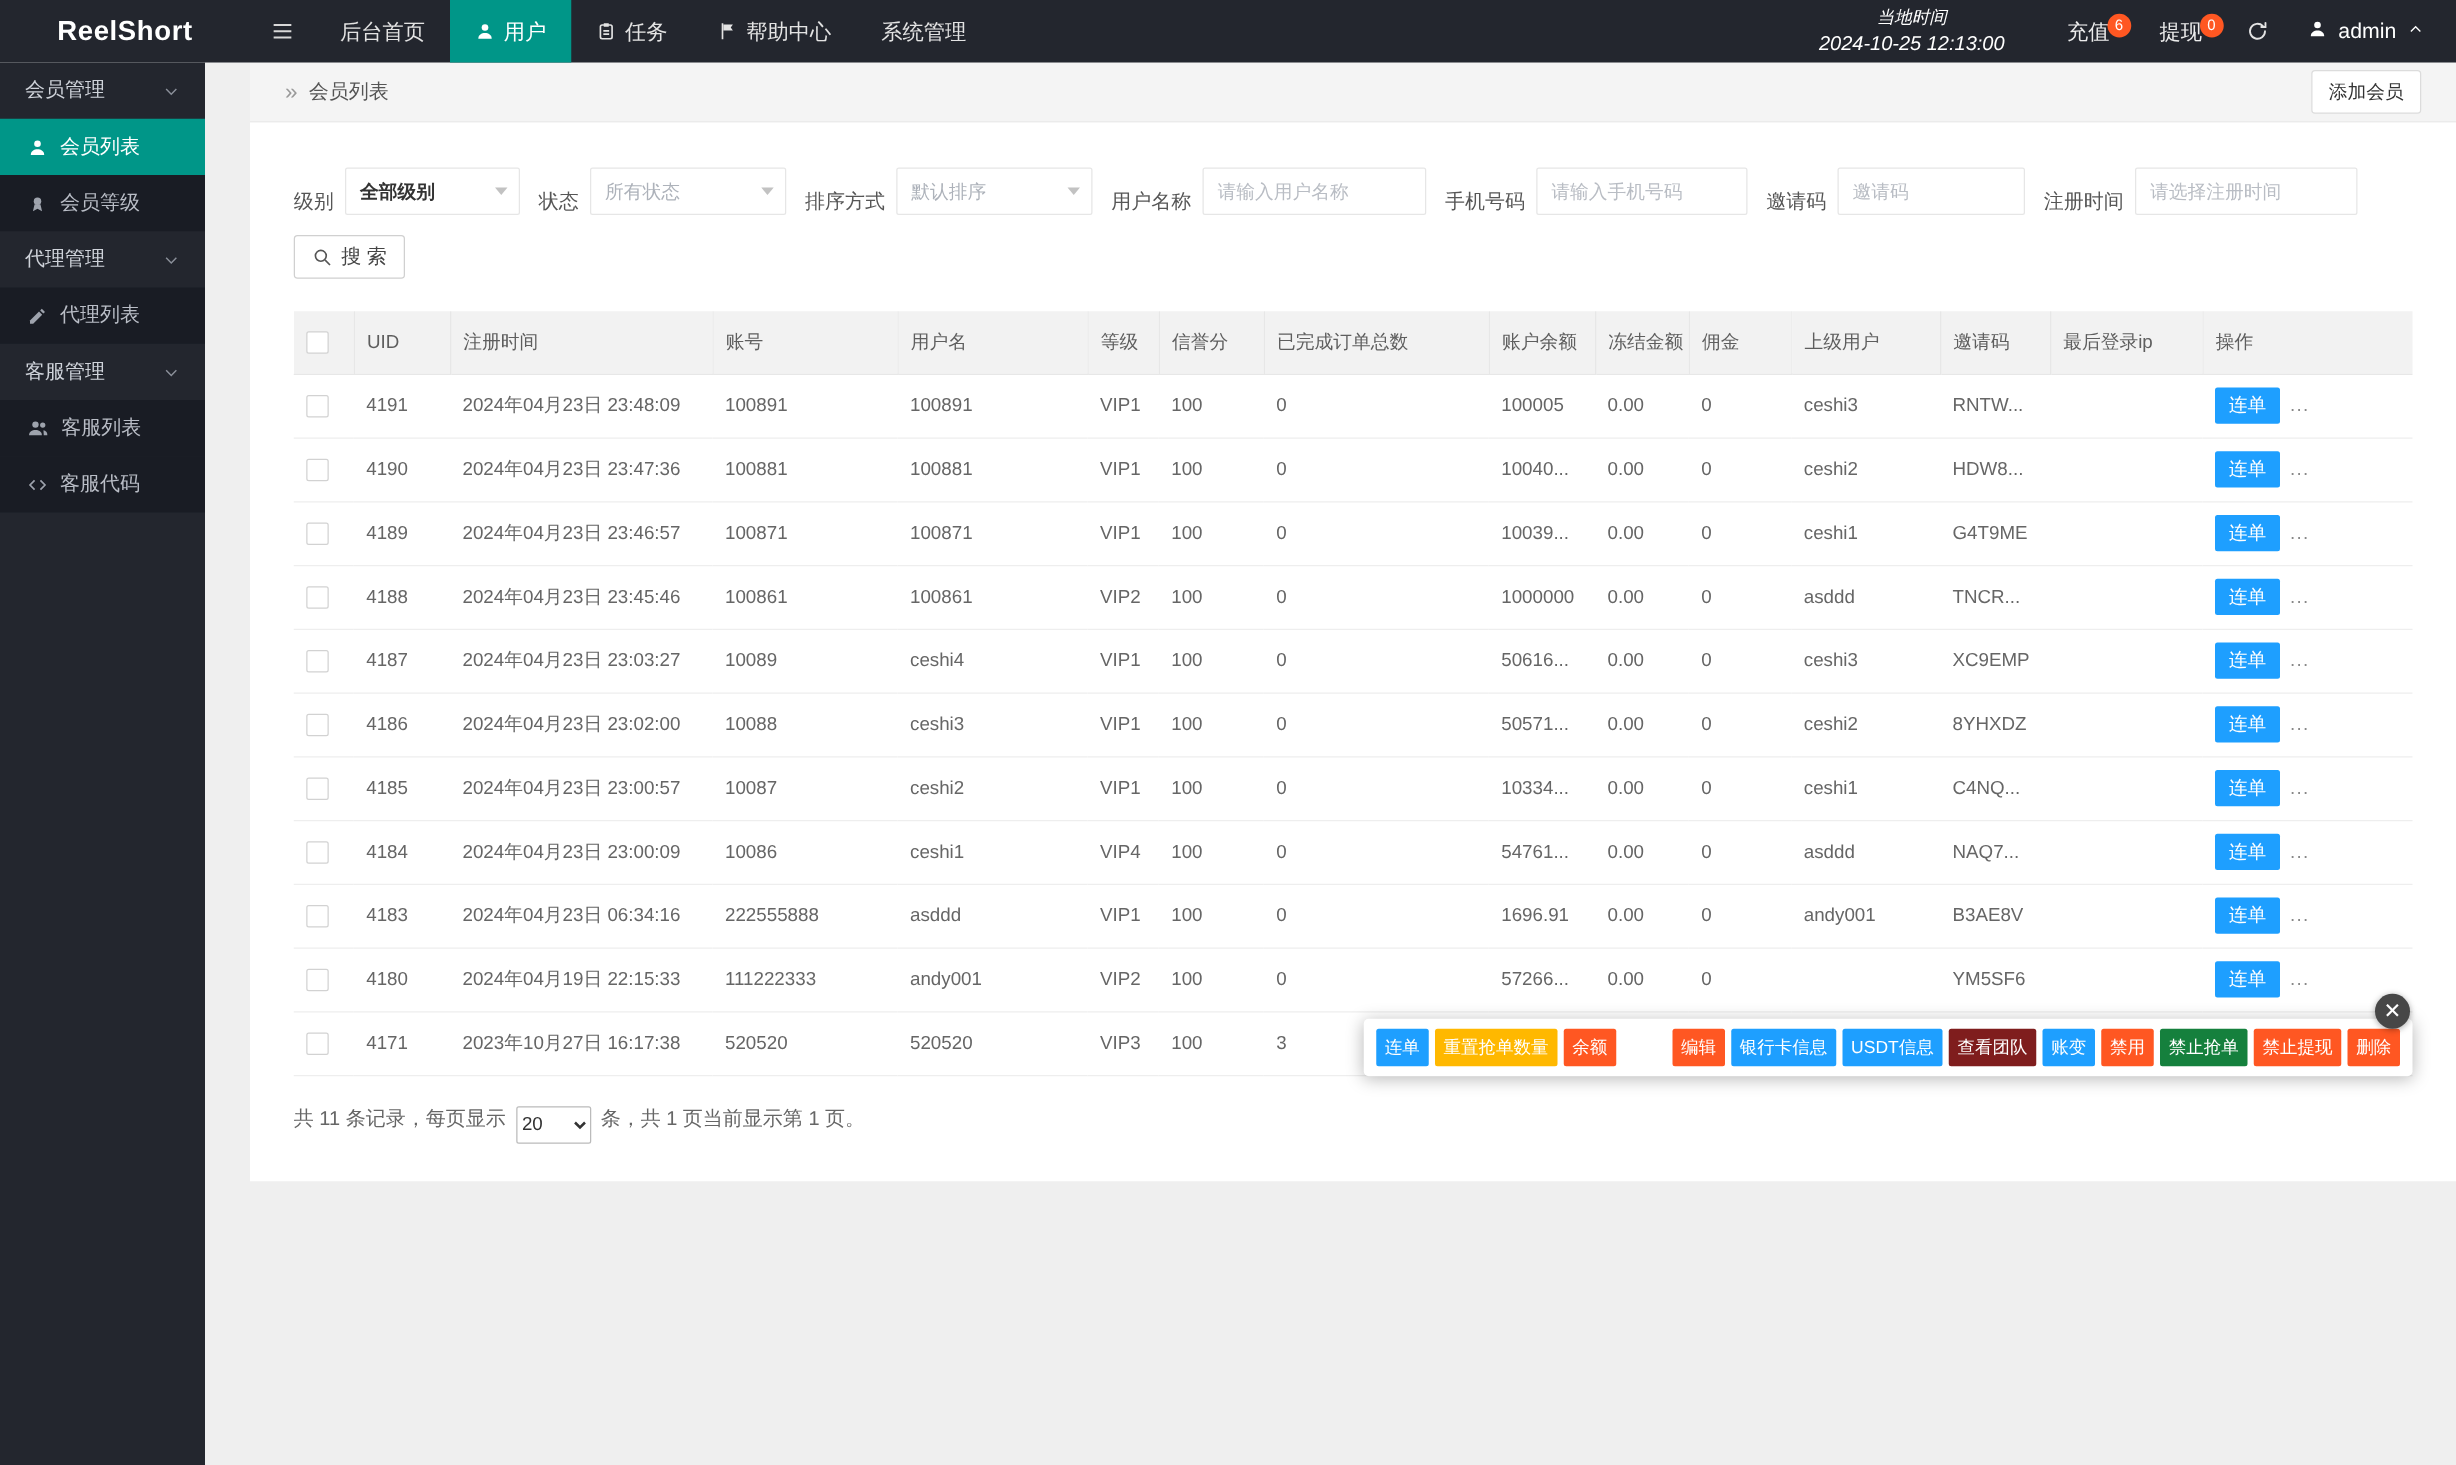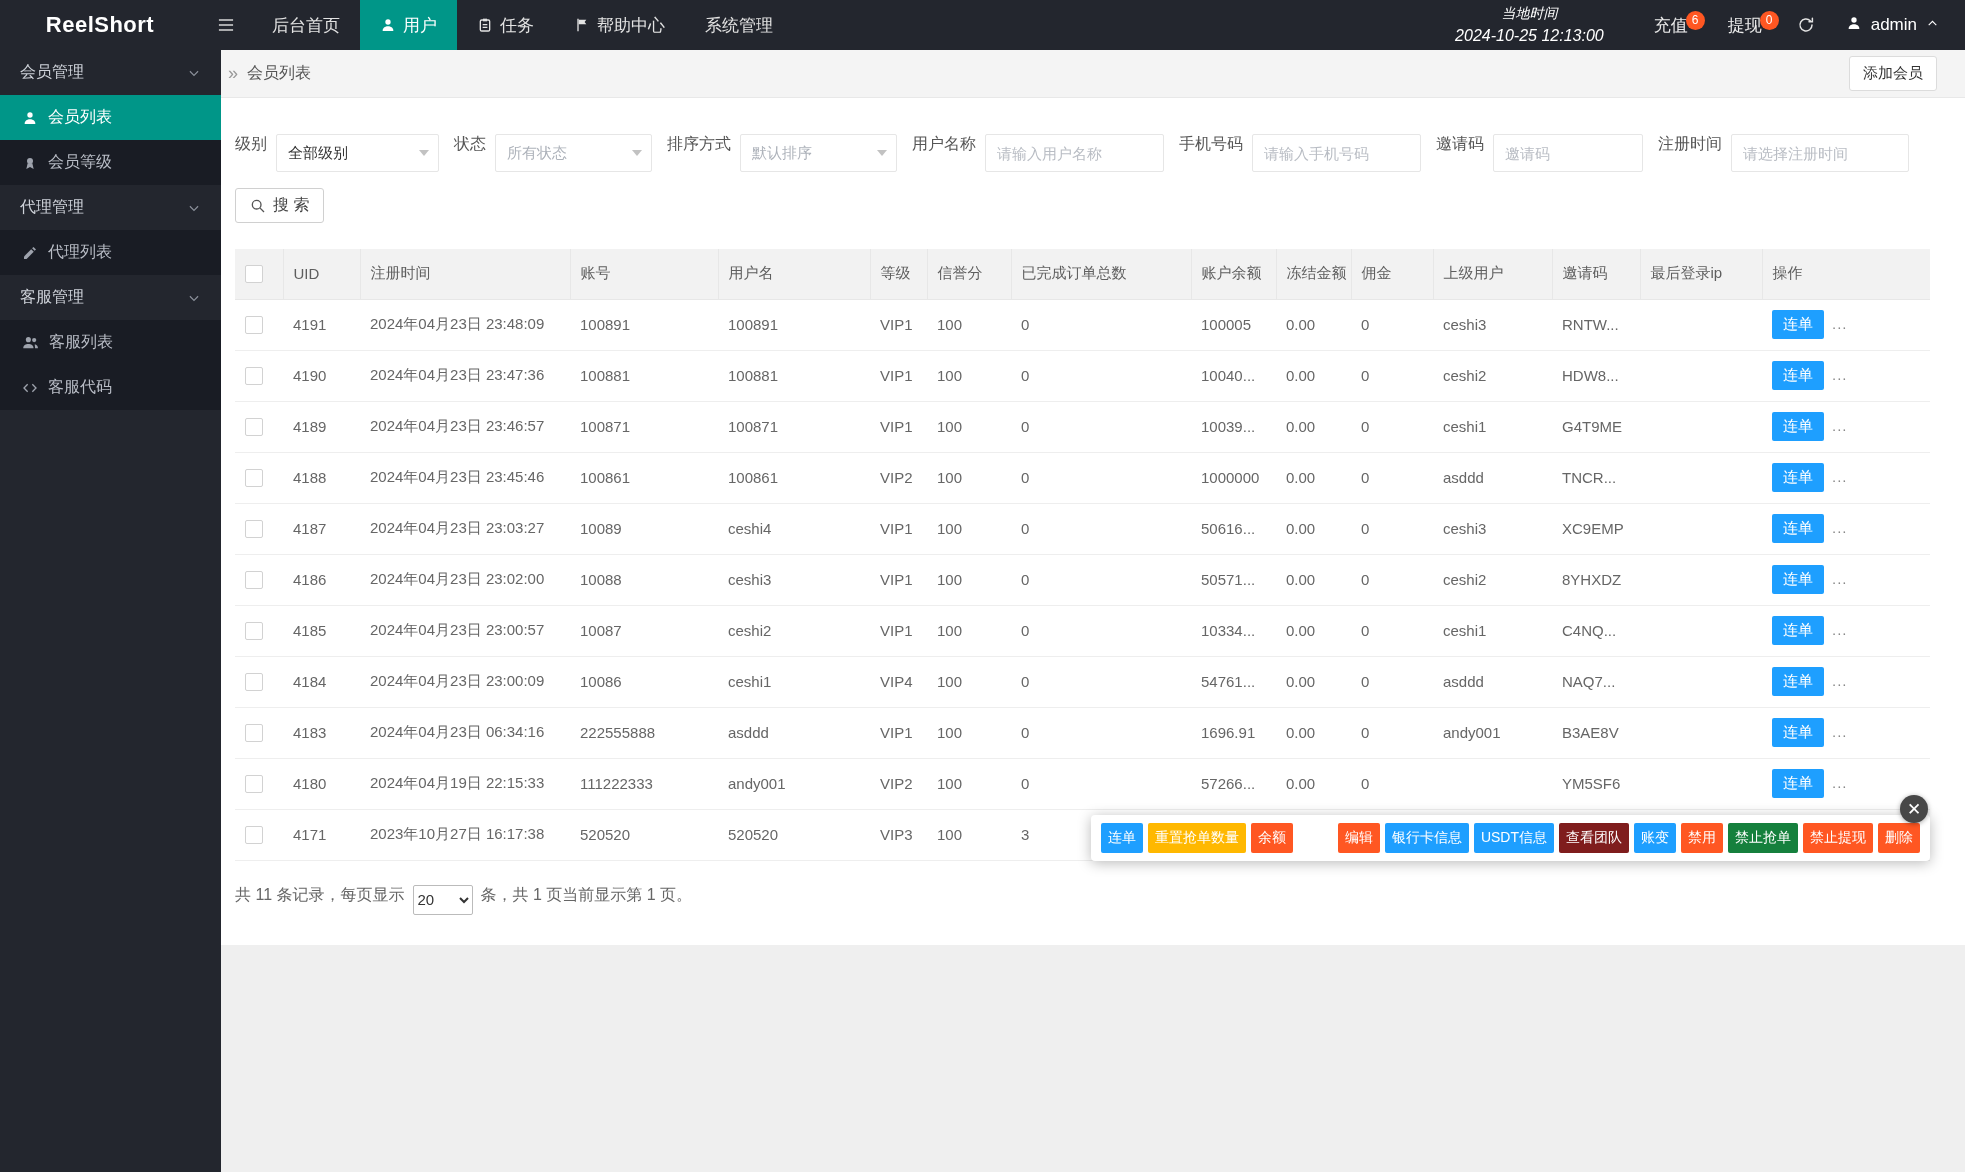--- a/index.html
+++ b/index.html
@@ -21,39 +21,39 @@
   .topbar-right { margin-left:auto; display:flex; align-items:center; }
   .local-time { text-align:center; margin-right:30px; line-height:1.5;font-style:italic; }
   .local-time .lt1 { font-size:14px; }
   .local-time .lt2 { font-size:16px; }
   .quick { position:relative; display:flex; align-items:center; height:34px; padding:0 20px; font-size:17px; color:#ececec; cursor:pointer; }
   .badge { position:absolute; top:3px; right:3px; min-width:19px; height:19px; line-height:19px; padding:0 5px; border-radius:10px; background:#FF5722; color:#fff; font-size:12px; text-align:center; }
   .refresh-btn { width:48px; height:50px; display:flex; align-items:center; justify-content:center; color:#e3e3e3; cursor:pointer; }
   .admin-menu { display:flex; align-items:center; gap:9px; padding:0 26px 0 16px; font-size:17px; cursor:pointer; }
 
   
-  .sidebar { position:absolute; top:50px; left:0; bottom:0; width:221px; background:#23262E; z-index:10; }
+  .sidebar { position:absolute; top:50px; left:0; bottom:0; width:164px; background:#23262E; z-index:10; }
   .side-group { height:45px; display:flex; align-items:center; padding:0 20px; color:#cfd3da; font-size:16px; cursor:pointer; }
   .side-group .chev { margin-left:auto; color:#8b909a; display:flex; align-items:center; }
   .side-item { height:45px; display:flex; align-items:center; gap:10px; padding:0 22px; background:#191C24; color:#b9bdc6; font-size:16px; cursor:pointer; }
   .side-item .icon { display:flex; align-items:center; color:#9ea3ad; }
   .side-item.active { background:#009688; color:#fff; }
   .side-item.active .icon { color:#fff; }
 
   
   .main { position:absolute; top:50px; left:200px; right:0; bottom:0; background:#efefef; }
   .breadcrumb-bar { height:48px; display:flex; align-items:center; padding:0 28px; background:#f4f4f4; border-bottom:1px solid #e8e8e8; color:#555; font-size:16px; }
   .bc-arrow { color:#999; margin-right:9px; font-size:18px; }
   .add-btn { margin-left:auto; background:#fff; border:1px solid #dcdcdc; border-radius:3px; padding:7px 13px; font-size:15px; color:#333; cursor:pointer; font-family:inherit; }
 
   .panel { background:#fff; min-height:825px; padding:36px 35px 30px; }
 
   
   .filters { display:flex; align-items:center; gap:15px; }
-  .filter-field { display:flex; align-items:flex-start; gap:9px; }
+  .filter-field { display:flex; align-items:flex-end; gap:9px; }
   .filter-label { color:#565656; font-size:16px; white-space:nowrap; }
   .select { position:relative; height:38px; border:1px solid #e6e6e6; border-radius:2px; background:#fff; display:flex; align-items:center; padding:0 26px 0 11px; cursor:pointer; font-size:15px; color:#333; }
   .select.muted .sel-value { color:#adb2ba; }
   .caret { position:absolute; right:9px; top:50%; margin-top:-3px; width:0; height:0; border-left:5px solid transparent; border-right:5px solid transparent; border-top:6px solid #c2c2c2; }
   .filter-input { height:38px; border:1px solid #e6e6e6; border-radius:2px; padding:0 11px; font-size:15px; color:#333; outline:none; font-family:inherit; }
   .filter-input::placeholder { color:#b9bdc4; }
 
   .search-btn { margin-top:16px; height:35px; display:inline-flex; align-items:center; gap:7px; background:#fff; border:1px solid #d0d0d0; border-radius:3px; padding:0 14px; font-size:16px; color:#444; cursor:pointer; font-family:inherit; }
   .search-btn .icon { display:flex; color:#555; }
 
@@ -233,21 +233,21 @@
     <div class="breadcrumb-bar">
       <span class="bc-arrow">»</span>
       <span>会员列表</span>
       <button class="add-btn">添加会员</button>
     </div>
 
     <div class="panel">
       <div class="filters">
           <div class="filter-field">
             <span class="filter-label">级别</span>
-            <div class="select" style="width: 163px;">
+            <div class="select" style="width: 140px; font-weight: bold;">
               <span class="sel-value">全部级别</span>
               <span class="caret"></span>
             </div>
           </div>
           <div class="filter-field">
             <span class="filter-label">状态</span>
             <div class="select muted" style="width: 157px;">
               <span class="sel-value">所有状态</span>
               <span class="caret"></span>
             </div>

